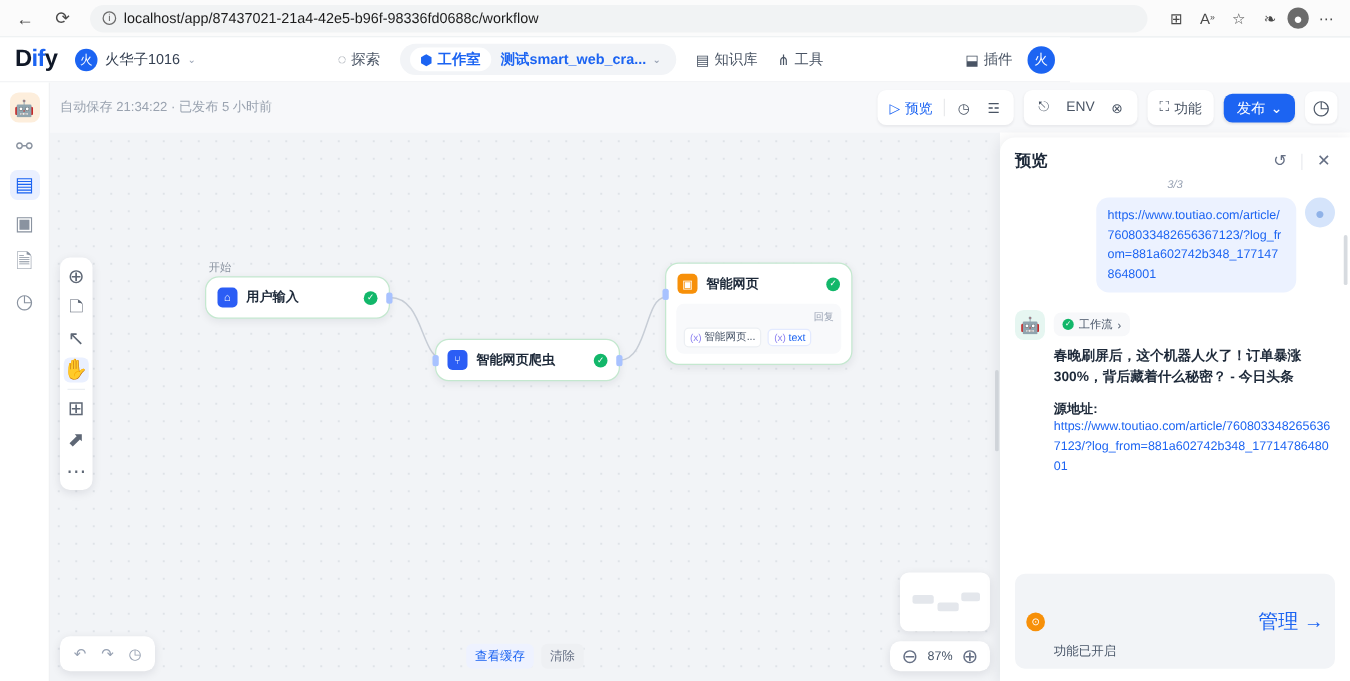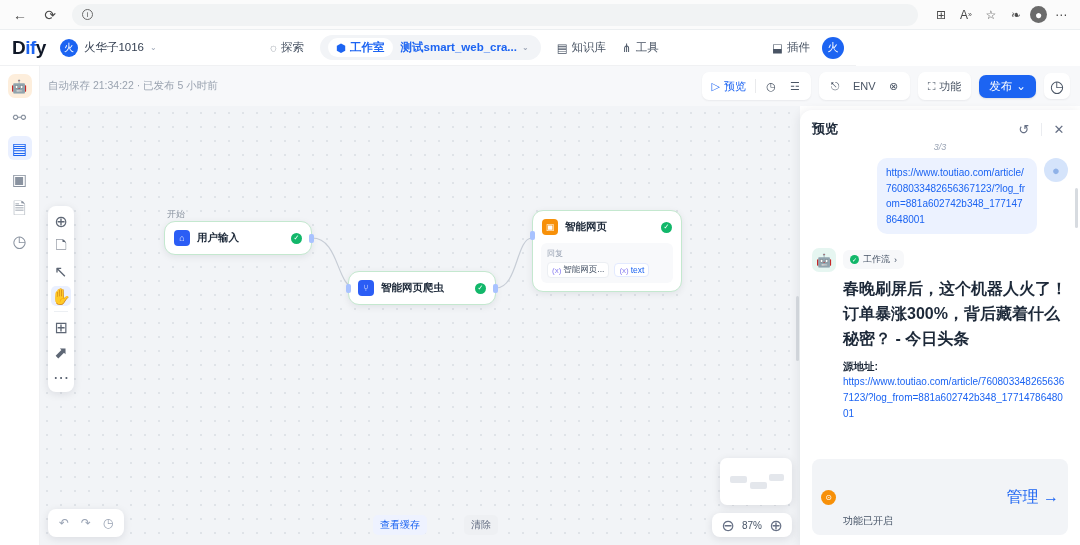--- a/index.html
+++ b/index.html
@@ -138,21 +138,21 @@
   .ft-icon {
     width: 20px; height: 20px; border-radius: 5px; display: flex;
     align-items: center; justify-content: center; color: #5e6775; cursor: pointer;
   }
   .ft-icon.active { background: #eaf0ff; color: #1c64f2; }
   .ft-sep { width: 14px; height: 1px; background: #eceff3; }
 
   
   .node {
     position: absolute; background: #fff; border: 1px solid #c4e8cf;
-    border-radius: 11px; box-shadow: 0 2px 7px rgba(16,24,40,.08);
+    border-radius: 11px; box-shadow: 0 2px 7px rgba(16,24,40,.08); text-align: right;
   }
   .node-head { display: flex; align-items: center; gap: 7px; padding: 8px 9px; }
   .node-ic {
     width: 16px; height: 16px; border-radius: 4px; display: flex;
     align-items: center; justify-content: center; color: #fff; font-size: 9px; flex: 0 0 auto;
   }
   .node-title { font-size: 10.5px; font-weight: 600; color: #1d2939; white-space: nowrap; }
   .check {
     width: 11px; height: 11px; border-radius: 50%; background: #12b76a; margin-left: auto;
     display: flex; align-items: center; justify-content: center; color: #fff; font-size: 7px;
@@ -178,21 +178,21 @@
     display: flex; align-items: center; gap: 2px; padding: 4px 6px;
     box-shadow: 0 2px 8px rgba(16,24,40,.10);
   }
   .blt { width: 20px; height: 20px; display: flex; align-items: center; justify-content: center;
          color: #98a2b3; cursor: pointer; border-radius: 4px; font-size: 12px; }
   .center-actions {
     position: absolute; left: 50%; transform: translateX(-50%); bottom: 10px;
     display: flex; align-items: center; gap: 6px;
   }
   .ca-btn { font-size: 10px; color: #1c64f2; background: #eef2ff; border-radius: 5px;
-            padding: 3px 7px; cursor: pointer; margin-left: 31px; }
+            padding: 3px 7px; cursor: pointer; }
   .ca-btn.plain { color: #667085; background: #eef0f3; }
   .minimap {
     position: absolute; right: 8px; bottom: 40px; width: 72px; height: 47px;
     background: #fff; border-radius: 7px; box-shadow: 0 2px 8px rgba(16,24,40,.10);
     overflow: hidden;
   }
   .mm-node { position: absolute; background: #e4e7ec; border-radius: 2px; height: 7px; }
   .zoom-ctrl {
     position: absolute; right: 8px; bottom: 8px; background: #fff; border-radius: 8px;
     display: flex; align-items: center; gap: 6px; padding: 4px 8px;
@@ -237,21 +237,21 @@
     display: flex; align-items: center; justify-content: center; font-size: 13px;
   }
   .bubble-bot { flex: 1; }
   .wf-badge {
     display: inline-flex; align-items: center; gap: 4px; background: #f7f8fa;
     border-radius: 6px; padding: 3px 7px; font-size: 9px; color: #475467;
     margin-bottom: 8px; cursor: pointer;
   }
   .wf-dot { width: 9px; height: 9px; border-radius: 50%; background: #12b76a; color: #fff;
             font-size: 6px; display: flex; align-items: center; justify-content: center; }
-  .bot-title { font-size: 16px; font-weight: 700; color: #1d2939; line-height: 1.55; }
+  .bot-title { font-size: 11px; font-weight: 700; color: #1d2939; line-height: 1.55; }
   .bot-label { font-size: 10.5px; font-weight: 700; color: #1d2939; margin-top: 9px; }
   .bot-link { font-size: 10px; color: #1c64f2; line-height: 1.6; word-break: break-all; cursor: pointer; }
 
   .composer-wrap { padding: 0 12px 0 12px; }
   .composer {
     background: #fff; border-radius: 10px; box-shadow: 0 2px 8px rgba(16,24,40,.10);
     display: flex; align-items: center; padding: 7px 8px 7px 12px; gap: 8px;
   }
   .composer input {
     border: none; outline: none; flex: 1; font-size: 11px; color: #1d2939;
@@ -278,20 +278,21 @@
   }
 </style>
 </head>
 <body>
 
 <div class="browser-bar">
   <div class="nav-btn">←</div>
   <div class="nav-btn">⟳</div>
   <div class="url-pill">
     <span class="url-info-icon">i</span>
+    <span class="url-text">localhost/app/87437021-21a4-42e5-b96f-98336fd0688c/workflow</span>
   </div>
   <div class="browser-icons">
     <div class="bicon">⊞</div>
     <div class="bicon">A<sup style="font-size:7px">»</sup></div>
     <div class="bicon">☆</div>
     <div class="bicon">❧</div>
     <div class="bicon avatar-b">●</div>
     <div class="bicon">⋯</div>
   </div>
 </div>

